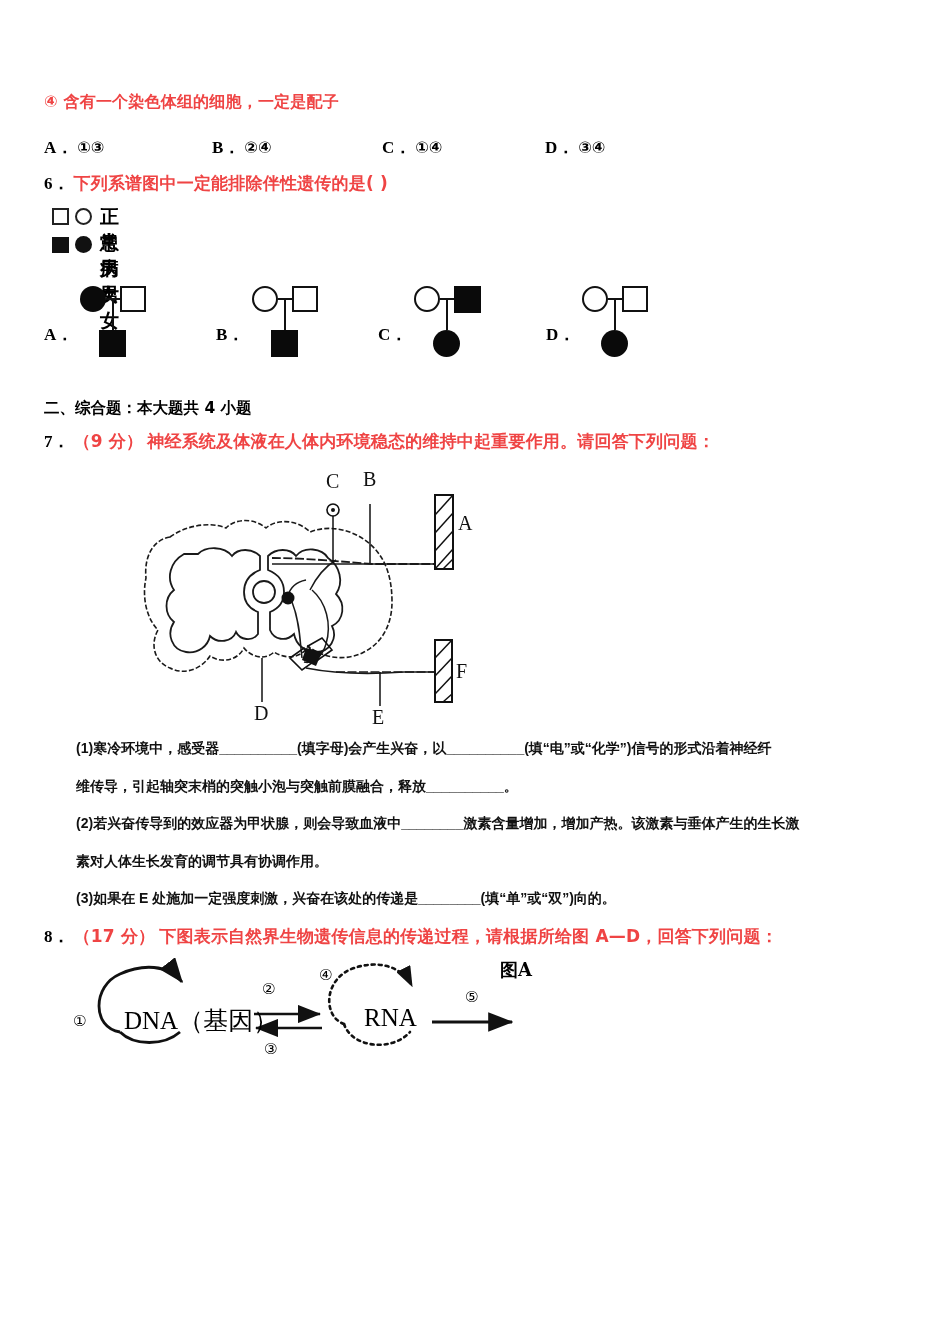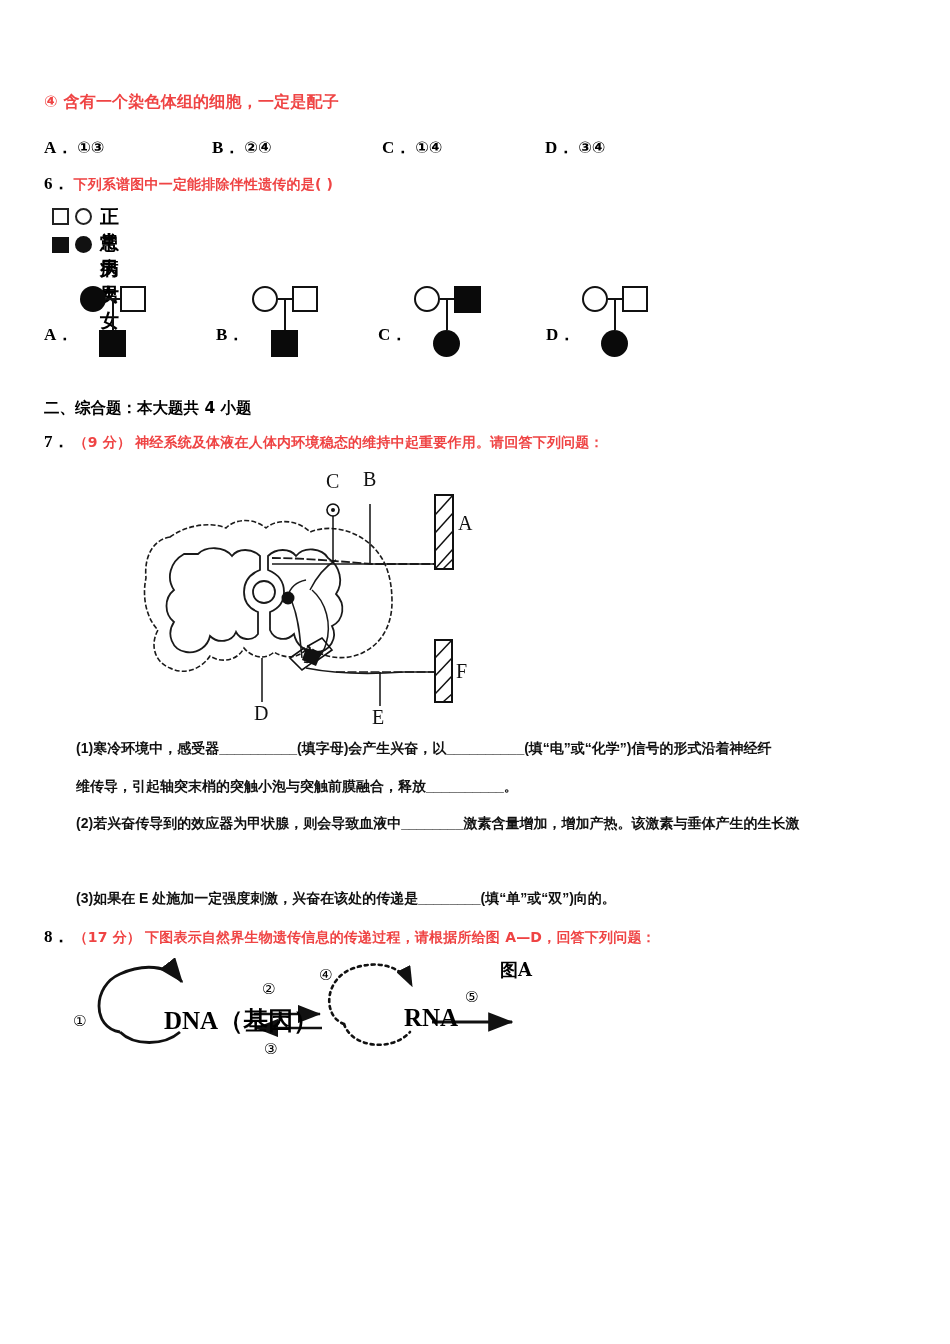--- a/index.html
+++ b/index.html
@@ -21,21 +21,21 @@
   .abs { position: absolute; }
 
   
   .cn {
     font-family: "DejaVu Sans", "Liberation Sans", sans-serif;
     font-weight: 700;
     color: #ef4444;
     white-space: nowrap;
   }
   .stem {
-    font-size: 14px;
+    font-size: 17px;
     letter-spacing: .2px;
   }
   .opt-letter {
     font-family: "Liberation Serif", serif;
     font-weight: 700;
     font-size: 17px;
   }
   .opt-text {
     font-family: "DejaVu Sans", sans-serif;
     font-size: 16px;
@@ -89,24 +89,23 @@
   .lg-ci-fill { background:#111; border-radius:50%; }
 
   
   .dlabel {
     font-family: "Liberation Serif", serif;
     font-size: 20px;
     color: #111;
   }
   .dogma-term {
     font-family: "Liberation Serif", serif;
-    font-weight: 700;
+    font-weight: 400;
     font-size: 25px;
     white-space: nowrap;
-    margin-left: 40px;
   }
   .dogma-cn {
     font-family: "DejaVu Serif", serif;
     font-weight: 700;
     font-size: 24px;
     white-space: nowrap;
   }
   .fig-tag {
     font-family: "DejaVu Serif", serif;
     font-size: 18px;
@@ -291,20 +290,21 @@
   </div>
 
   <div class="abs para" style="left:44px; top:740px;">
     <span>(1)</span><span>寒冷环境中，感受器__________(填字母)会产生兴奋，以__________(填“电”或“化学”)信号的形式沿着神经纤</span>
   </div>
   <div class="abs para" style="left:44px; top:778px;">维传导，引起轴突末梢的突触小泡与突触前膜融合，释放__________。</div>
 
   <div class="abs para" style="left:44px; top:815px;">
     <span>(2)</span><span>若兴奋传导到的效应器为甲状腺，则会导致血液中________激素含量增加，增加产热。该激素与垂体产生的生长激</span>
   </div>
+  <div class="abs para" style="left:44px; top:853px;">素对人体生长发育的调节具有协调作用。</div>
 
   <div class="abs para" style="left:44px; top:890px;">
     <span>(3)</span><span>如果在 E 处施加一定强度刺激，兴奋在该处的传递是________(填“单”或“双”)向的。</span>
   </div>
 
   <div class="abs" style="left:44px; top:925px;">
     <span class="opt-letter">8．</span>
     <span class="cn stem">（17 分）</span>
     <span class="cn stem">下图表示自然界生物遗传信息的传递过程，请根据所给图 A—D，回答下列问题：</span>
   </div>

